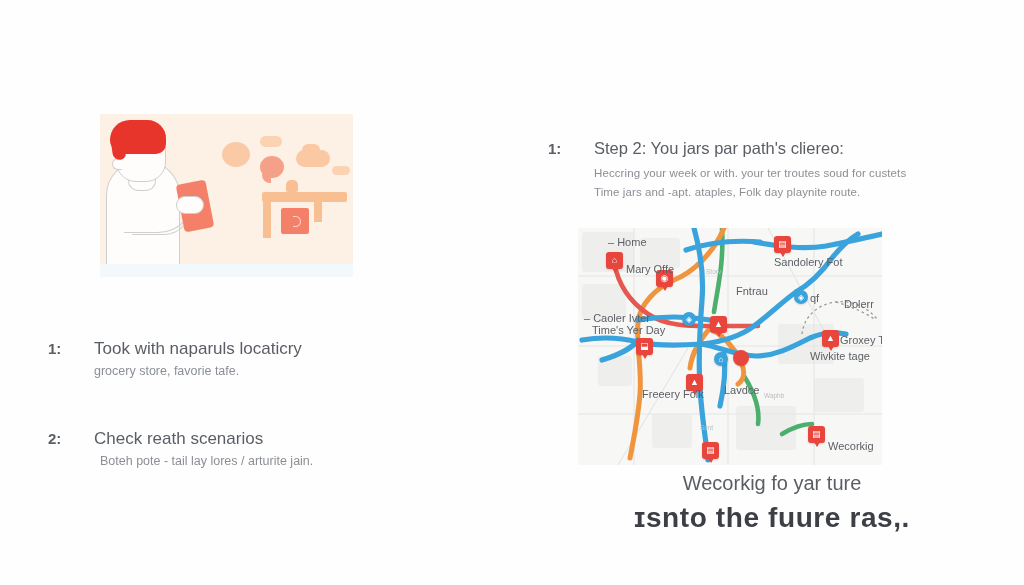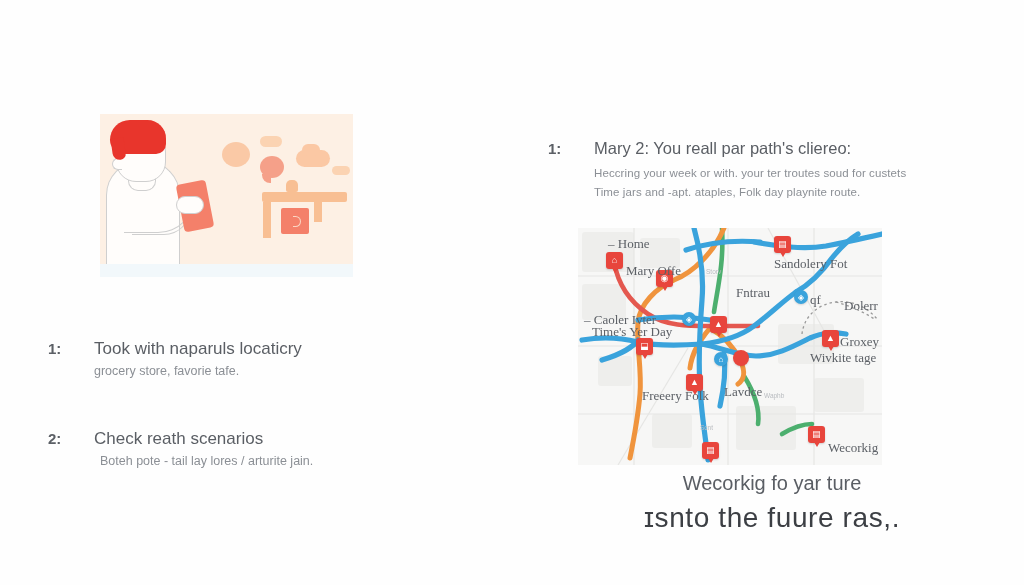--- a/index.html
+++ b/index.html
@@ -327,21 +327,21 @@
   .map-svg { display: block; }
 
   .map-label {
     position: absolute;
     font-size: 8px;
     color: #5c6066;
     white-space: nowrap;
     font-family: "Liberation Sans", sans-serif;
   }
   .map-label.faint { color: #b9bcc0; font-size: 6.5px; }
-  .map-label.big { font-size: 13px; font-family: Liberation Serif, serif; }
+  .map-label.big { font-size: 11px; }
 
   
   .mk {
     position: absolute;
     width: 17px;
     height: 17px;
     background: #e8453c;
     border-radius: 3px;
     box-shadow: 0 1px 2px rgba(0,0,0,0.16);
   }
@@ -392,21 +392,21 @@
     color: #5a5e64;
     white-space: nowrap;
   }
   .cap-2 {
     position: absolute;
     left: 562px;
     top: 502px;
     width: 420px;
     text-align: center;
     font-size: 28px;
-    font-weight: 400;
+    font-weight: 700;
     letter-spacing: 0.6px;
     color: #3c3f44;
     white-space: nowrap;
   }
 </style>
 </head>
 <body>
 
 <div class="page">
 
@@ -448,21 +448,21 @@
       <div class="li-num">2:</div>
       <div class="li-title">Check reath scenarios</div>
       <div class="li-sub">Boteh pote - tail lay lores / arturite jain.</div>
     </div>
   </div>
 
   <div class="right-col">
 
     <div class="list-item" id="right-item-1">
       <div class="li-num">1:</div>
-      <div class="li-title">Mary 2: You reall par path's cliereo:</div>
+      <div class="li-title">Step 2: You jars par path's cliereo:</div>
       <div class="li-sub">Heccring your week or with. your ter troutes soud for custets</div>
       <div class="li-sub2">Time jars and -apt. ataples, Folk day playnite route.</div>
     </div>
 
     <div class="map-wrap">
       <svg class="map-svg" width="304" height="237" viewBox="0 0 304 237">
 
         <g fill="#eeeeec">
           <rect x="4" y="4" width="52" height="40" rx="3"></rect>
           <rect x="4" y="56" width="44" height="36" rx="3"></rect>

